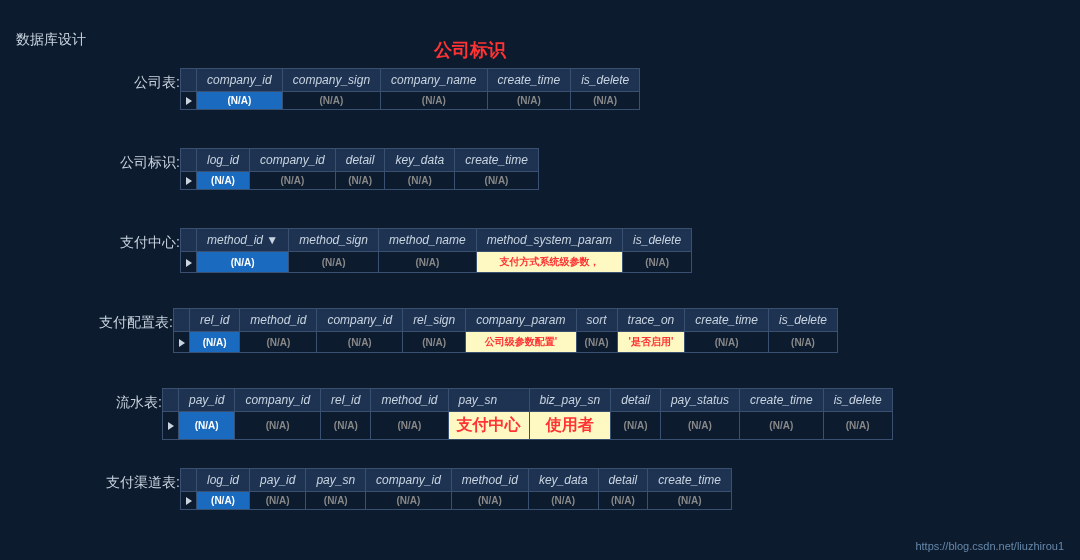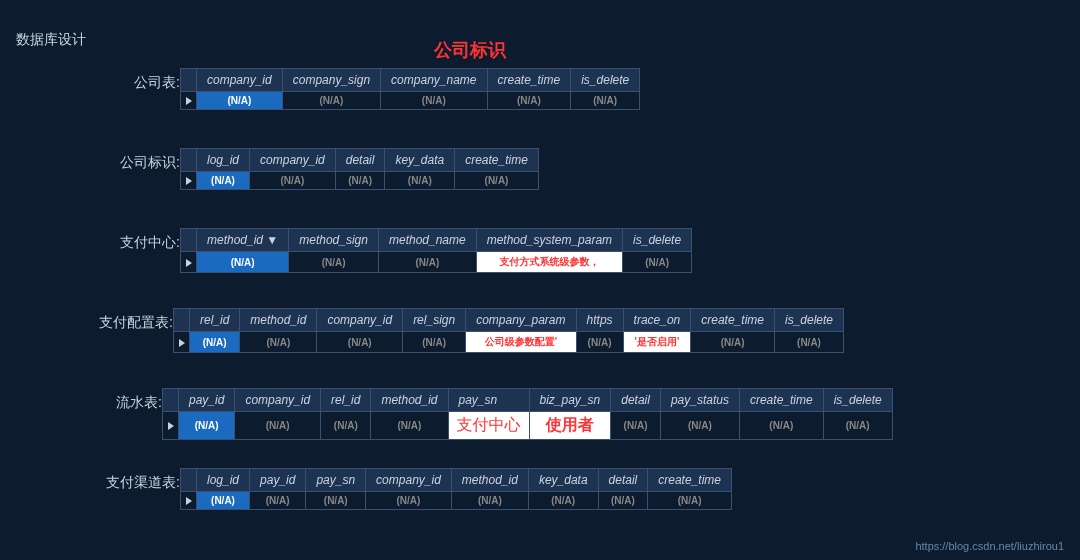--- a/index.html
+++ b/index.html
@@ -79,21 +79,21 @@
       font-weight: bold;
     }
 
     .db-table td.highlight {
       background-color: #1a6abf;
       color: #fff;
     }
 
     .db-table td.red-text {
       color: #ff3333;
-      background-color: #ffffff;
+      background-color: #fef9c3;
     }
 
     .footer-url {
       position: absolute;
       bottom: 8px;
       right: 16px;
       font-size: 11px;
       color: #6688aa;
     }
   </style>
@@ -191,21 +191,21 @@
       <div>
         <table class="db-table">
           <thead>
             <tr>
               <th style="padding: 4px 6px; width: 16px;"></th>
               <th>rel_id</th>
               <th>method_id</th>
               <th>company_id</th>
               <th>rel_sign</th>
               <th>company_param</th>
-              <th>https</th>
+              <th>sort</th>
               <th>trace_on</th>
               <th>create_time</th>
               <th>is_delete</th>
             </tr>
           </thead>
           <tbody>
             <tr>
               <td style="padding: 3px 4px;"><span style="display:inline-block;width:0;height:0;border-top:4px solid transparent;border-bottom:4px solid transparent;border-left:6px solid #c8d4e0;vertical-align:middle;"></span></td>
               <td class="highlight">(N/A)</td>
               <td>(N/A)</td>
@@ -240,21 +240,21 @@
               <th>is_delete</th>
             </tr>
           </thead>
           <tbody>
             <tr>
               <td style="padding: 3px 4px;"><span style="display:inline-block;width:0;height:0;border-top:4px solid transparent;border-bottom:4px solid transparent;border-left:6px solid #c8d4e0;vertical-align:middle;"></span></td>
               <td class="highlight">(N/A)</td>
               <td>(N/A)</td>
               <td>(N/A)</td>
               <td>(N/A)</td>
-              <td class="red-text" style="color: rgb(255, 51, 51); font-size: 16px; font-weight: normal;">支付中心</td>
+              <td class="red-text" style="color: rgb(255, 51, 51); font-size: 16px; font-weight: bold;">支付中心</td>
               <td class="red-text" style="color: rgb(255, 51, 51); font-size: 16px; font-weight: bold;">使用者</td>
               <td>(N/A)</td>
               <td>(N/A)</td>
               <td>(N/A)</td>
               <td>(N/A)</td>
             </tr>
           </tbody>
         </table>
       </div>
     </div>

